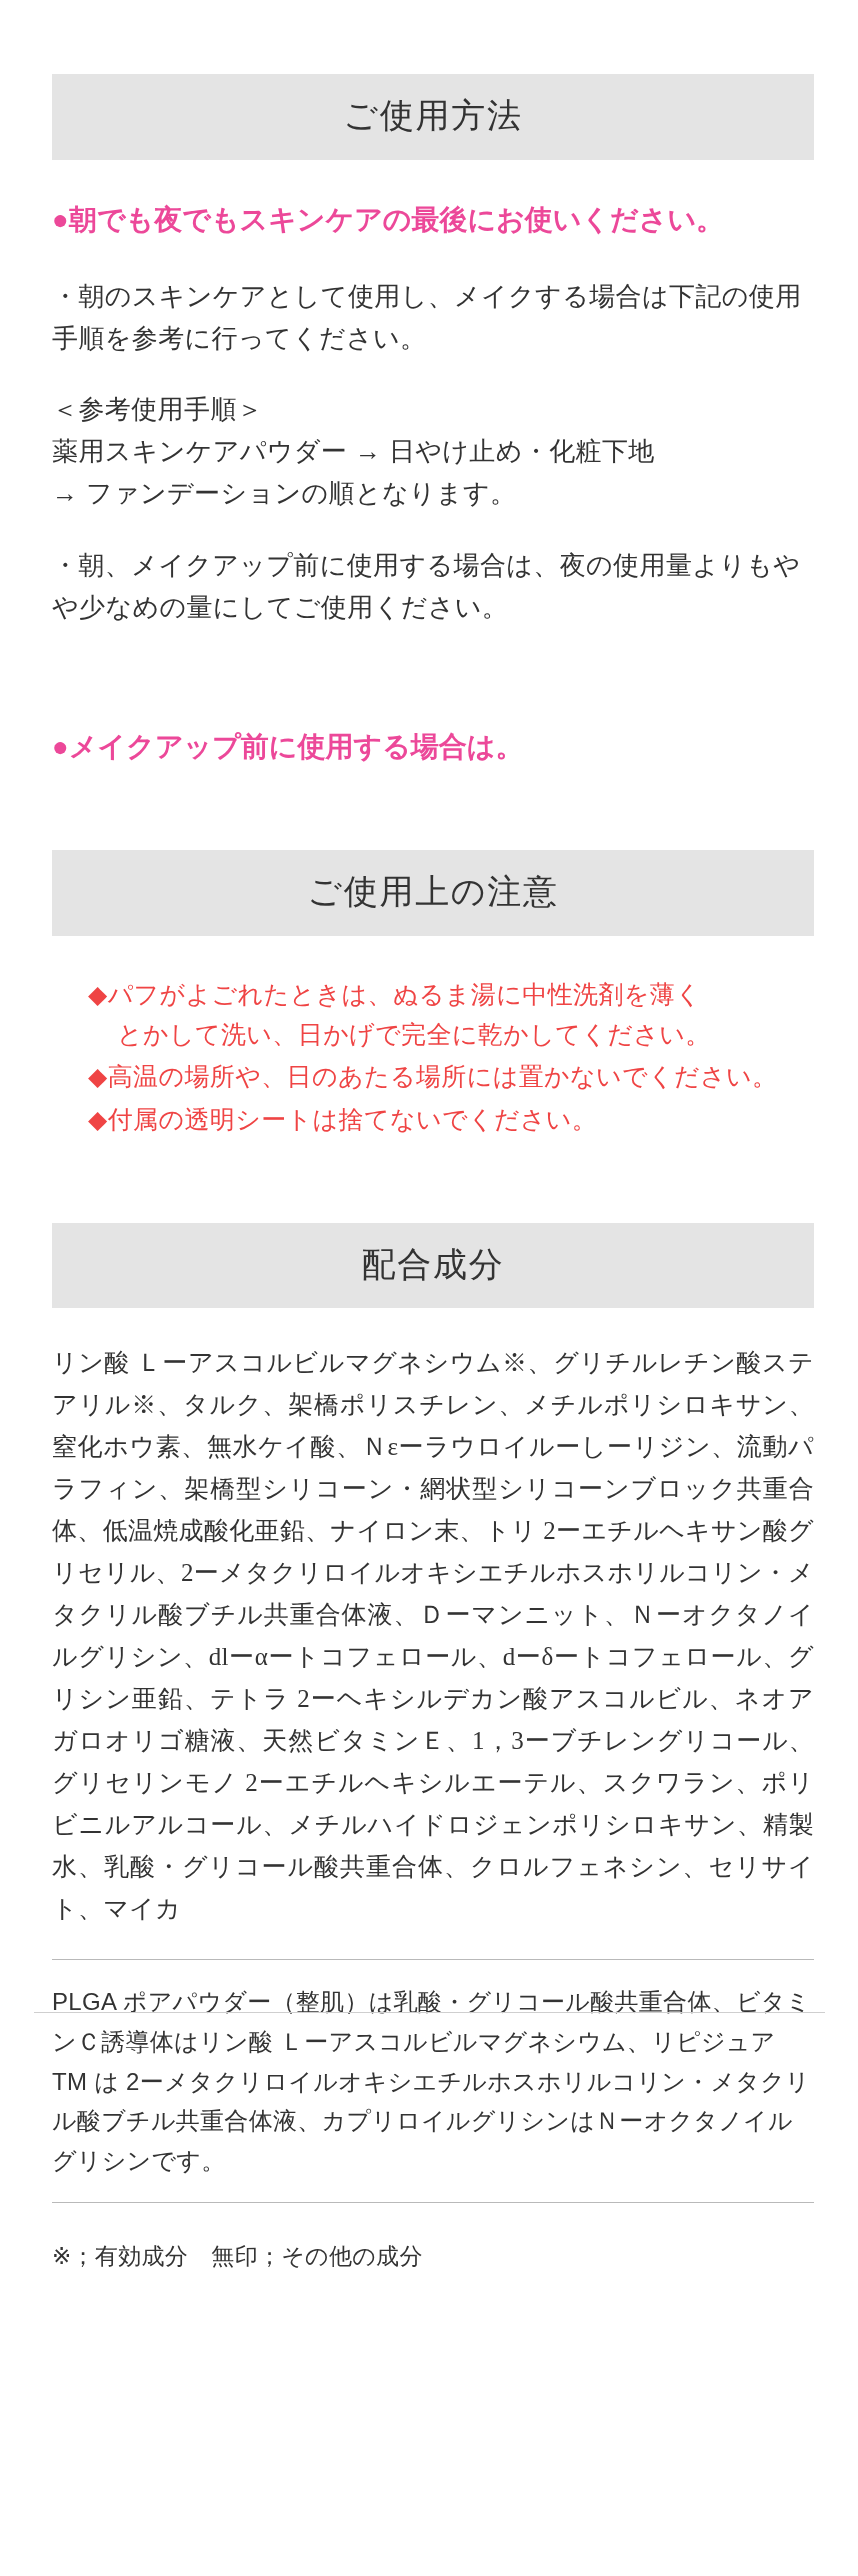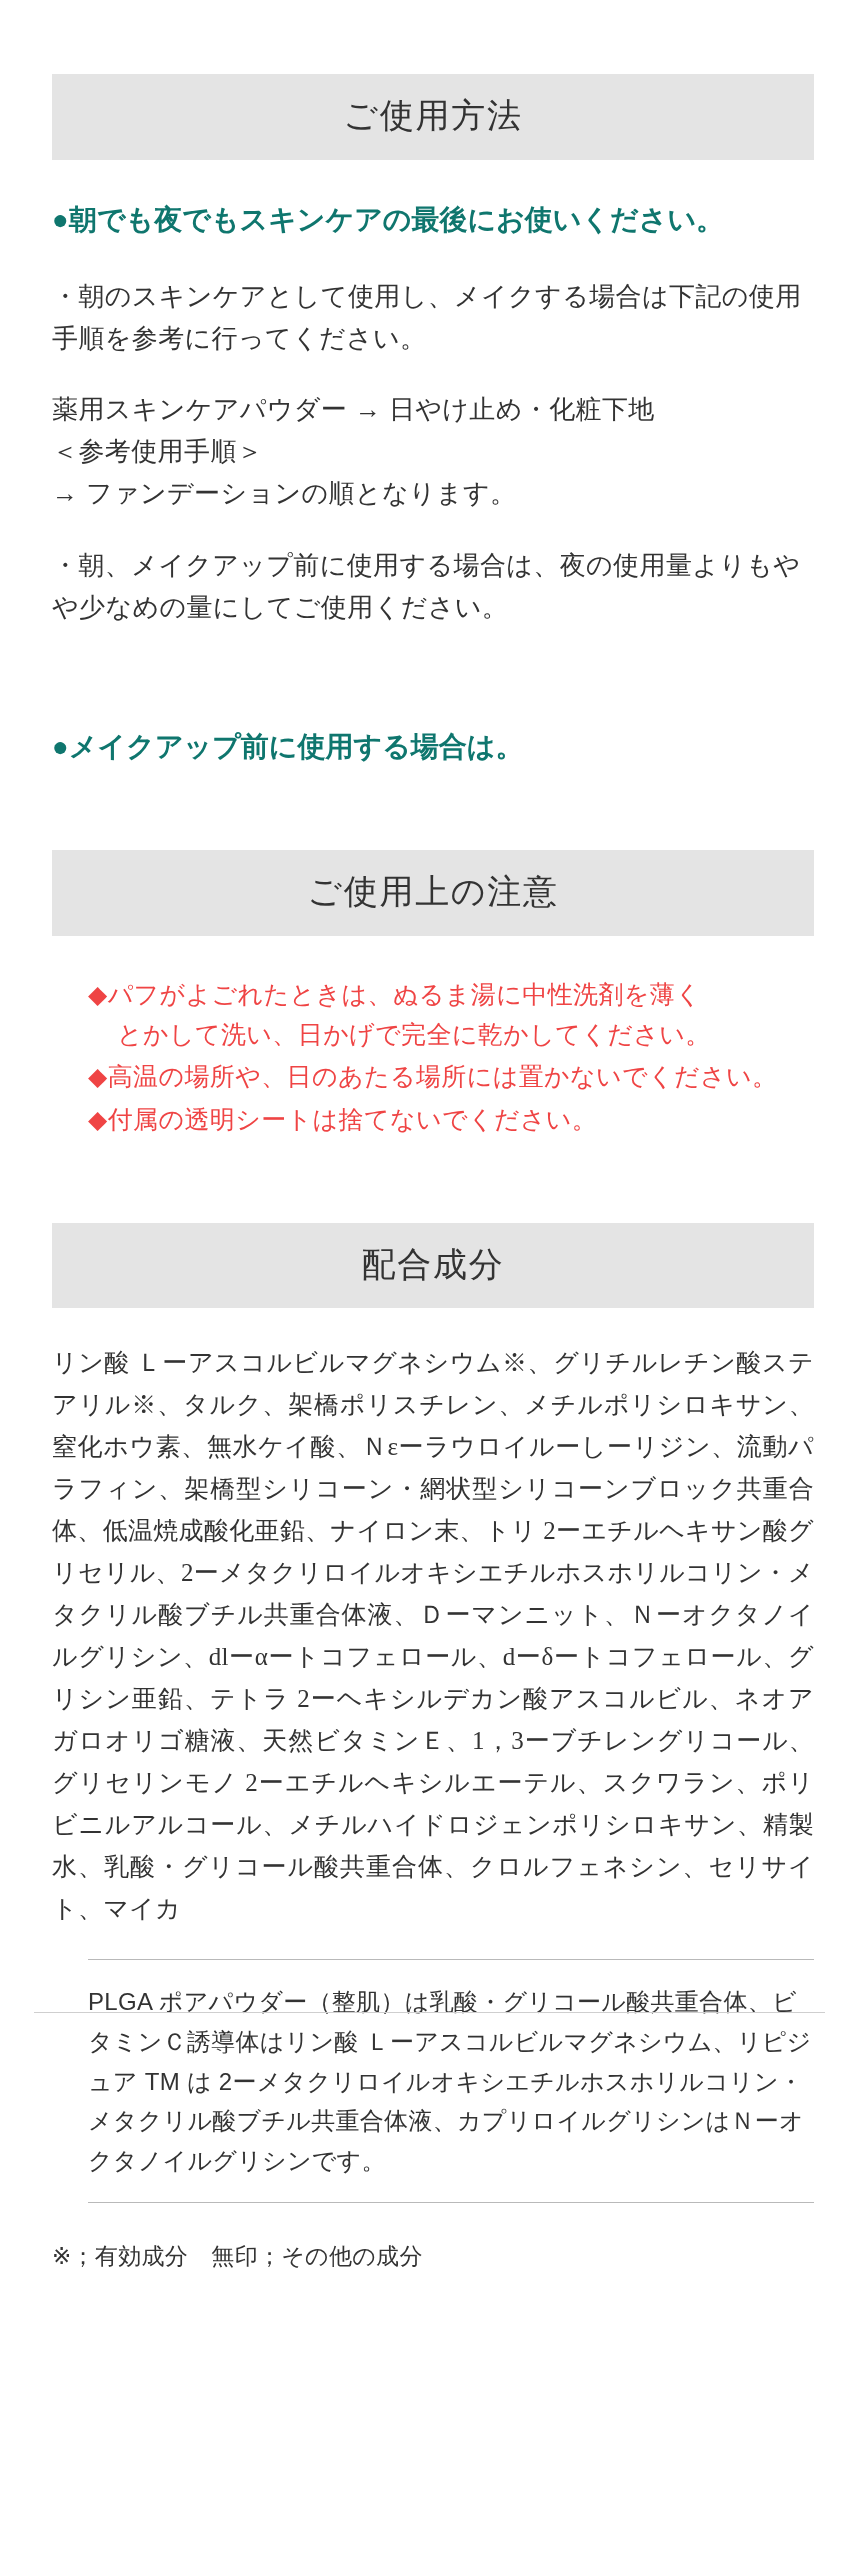--- a/index.html
+++ b/index.html
@@ -43,21 +43,21 @@
   .block {
     margin: 0;
   }
   .gap-after-header {
     height: 38px;
   }
   p {
     margin: 0;
   }
   .red-lead {
-    color: #0f766e;
+    color: #ec4899;
     font-size: 28px;
     font-weight: bold;
     line-height: 1.55;
     margin: 0 0 0 0;
   }
   .red-lead .hang {
     display: block;
     padding-left: 27.5px;
   }
   .body-text {
@@ -95,21 +95,20 @@
   }
   .note-box {
     border-top: 0.9px solid #b9b9b9;
     border-bottom: 0.9px solid #b9b9b9;
     margin-top: 29px;
     padding: 22px 0 22px 0;
     font-size: 24px;
     line-height: 1.65;
     color: #333333;
     letter-spacing: 0.3px;
-    margin-left: 36px;
   }
   .footnote {
     margin-top: 38px;
     font-size: 23px;
     color: #333333;
     letter-spacing: 0.3px;
   }
   .bottom-rule {
     position: absolute;
     left: 34px;
@@ -133,22 +132,22 @@
       <div class="gap-after-header"></div>
 
       <p class="red-lead">●朝でも夜でもスキンケアの最後にお使いください。</p>
 
       <div class="spacer-40"></div>
 
       <p class="body-text">・朝のスキンケアとして使用し、メイクする場合は下記の使用手順を参考に行ってください。</p>
 
       <div class="spacer-34"></div>
 
+      <p class="body-text">＜参考使用手順＞</p>
       <p class="body-text">薬用スキンケアパウダー → 日やけ止め・化粧下地</p>
-      <p class="body-text">＜参考使用手順＞</p>
       <p class="body-text">→ ファンデーションの順となります。</p>
 
       <div class="spacer-34"></div>
 
       <p class="body-text">・朝、メイクアップ前に使用する場合は、夜の使用量よりもやや少なめの量にしてご使用ください。</p>
 
       <div class="spacer-34"></div>
 
 
       <div class="spacer-40"></div>

